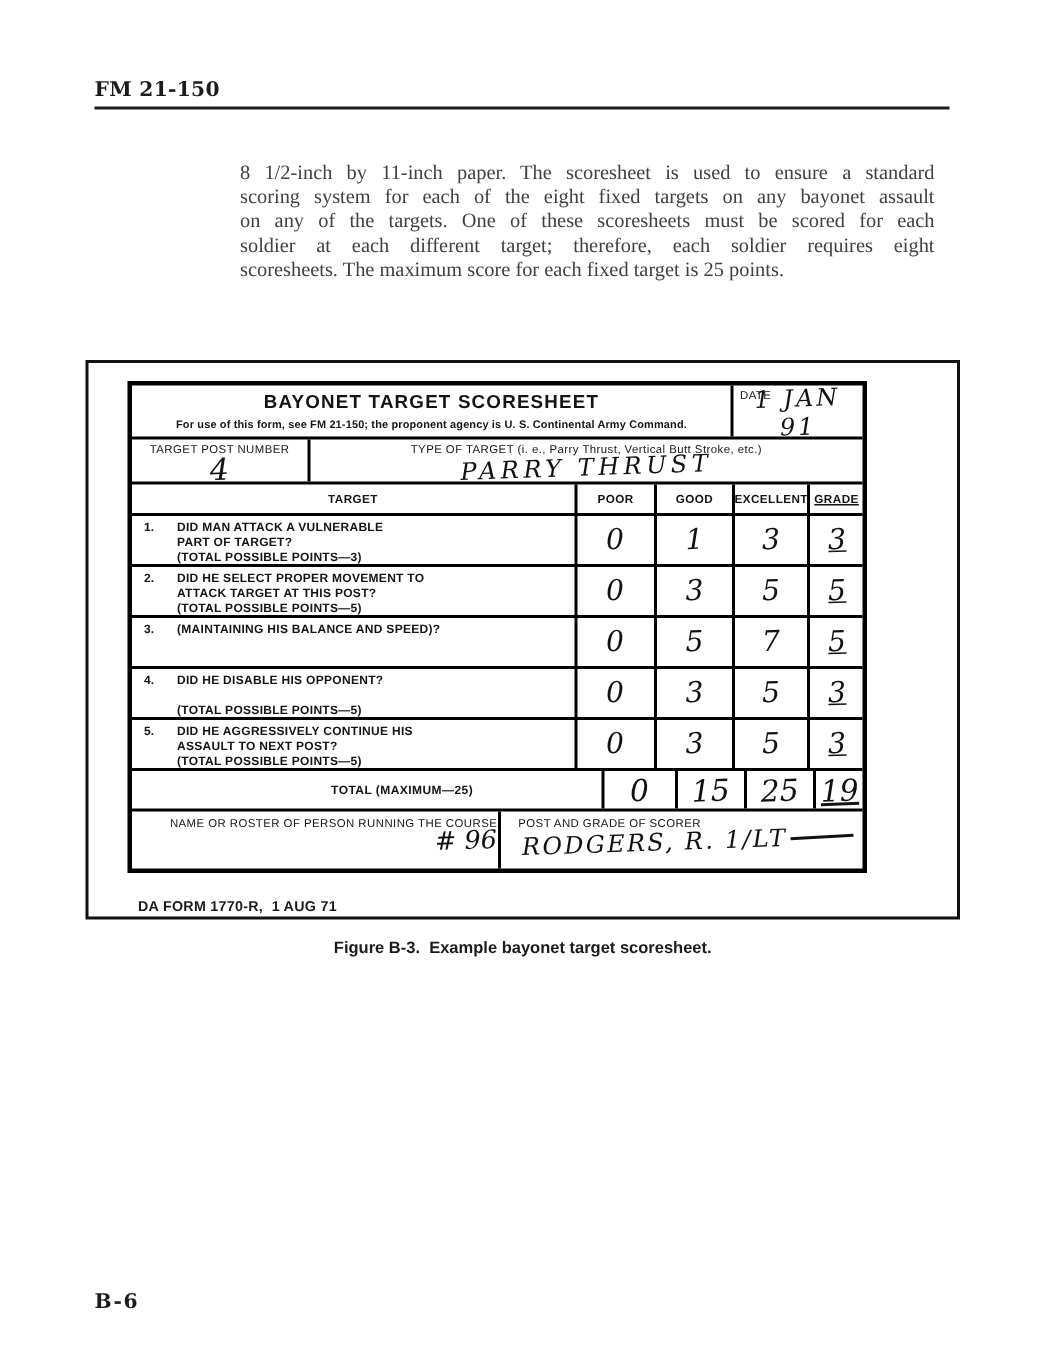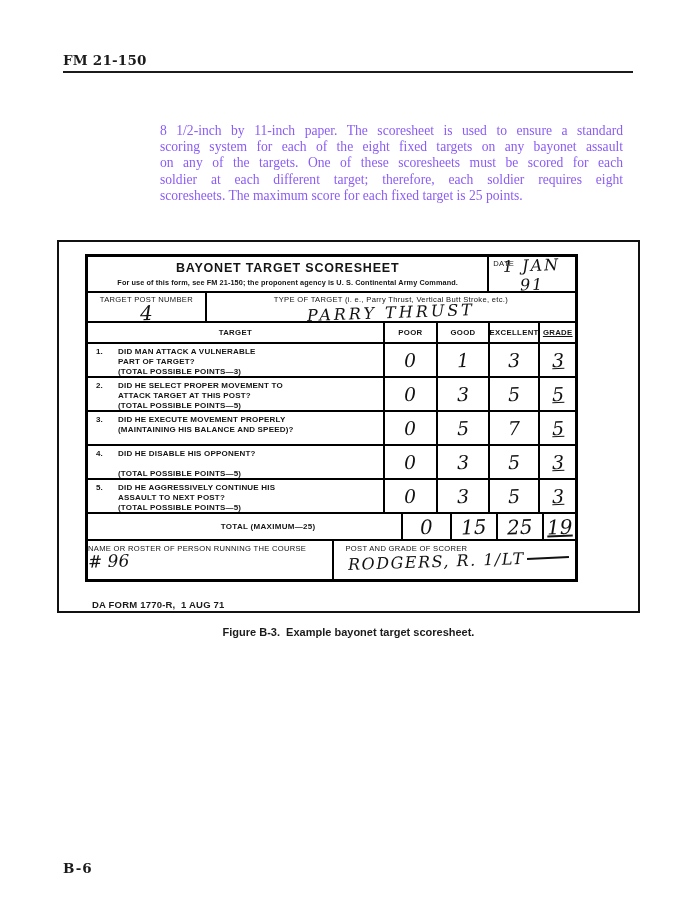--- a/index.html
+++ b/index.html
@@ -9,22 +9,22 @@
     font-family:"Liberation Serif", serif; color:#1b1b1b; overflow:hidden;margin-top:25px;
   }
   
   .running-head {
     position:absolute; left:63px; top:27px;
     font-family:"DejaVu Serif", serif; font-weight:bold; font-size:13.5px; letter-spacing:0.2px;
   }
   .head-rule { position:absolute; left:63px; top:46px; width:570px; height:2px; background:#1b1b1b; }
 
   
-  .body-paragraph { position:absolute; left:160px; top:98px; width:463px;
-    font-size:13.6px; line-height:16.2px; color:#8b5cf6; }
+  .body-paragraph { position:absolute; left:160px; top:82px; width:463px;
+    font-size:13.6px; line-height:16.2px; color:#404040; }
   .pline { text-align:justify; text-align-last:justify; }
   .pline:last-child { text-align-last:left; }
 
   
   .figure-box { position:absolute; left:57px; top:215px; width:583px; height:373px;
     border:2px solid #111; background:#fff; }
 
   
   .form { position:absolute; left:26px; top:12px; width:493px;
     border:3px solid #000; display:flex; flex-direction:column;
@@ -58,21 +58,21 @@
     line-height:10.2px; letter-spacing:0.2px; }
   .el-num { position:absolute; left:8px; top:3px; font-size:8px; font-weight:bold; }
   .el-line { min-height:10.2px; }
   .score-cell { display:flex; align-items:center; justify-content:center; }
 
   .row-total { height:27px;padding-left:47px; }
   .total-label { display:flex; align-items:center; justify-content:center;
     font-size:8px; font-weight:bold; letter-spacing:0.3px; }
 
   .row-names { height:38px; }
-  .c-name { width:50%; text-align:left; }
+  .c-name { width:50%; text-align:right; }
   .c-scorer { flex:1; }
   .c-name .lbl { display:block; padding-top:3px; }
   .c-scorer .lbl { display:block; padding:3px 0 0 12px; text-align:left; }
 
   
   .hand { font-family:"DejaVu Serif", serif; font-style:italic; color:#111;
     display:inline-block; transform:rotate(-2deg); }
   .hand-date { font-size:16px; letter-spacing:2px; margin-top:-1px; display:block; text-align:center; }
   .hand-post { font-size:20px; margin-top:-3px; }
   .hand-type { font-size:16px; letter-spacing:3px; margin-top:-2px; }
@@ -184,21 +184,20 @@
           </div>
         <div class="cell c-grade score-cell">
             <span class="hand hand-score">5</span>
           </div>
       </div>
 
       <div class="frow row-el">
         <div class="cell c-el">
           <span class="el-num">3.</span>
           <div class="el-text">
-            <div class="el-line">DID HE EXECUTE MOVEMENT PROPERLY</div>
             <div class="el-line">(MAINTAINING HIS BALANCE AND SPEED)?</div>
           </div>
         </div>
         <div class="cell c-poor score-cell">
             <span class="hand hand-score">0</span>
           </div>
         <div class="cell c-good score-cell">
             <span class="hand hand-score">5</span>
           </div>
         <div class="cell c-exc score-cell">

